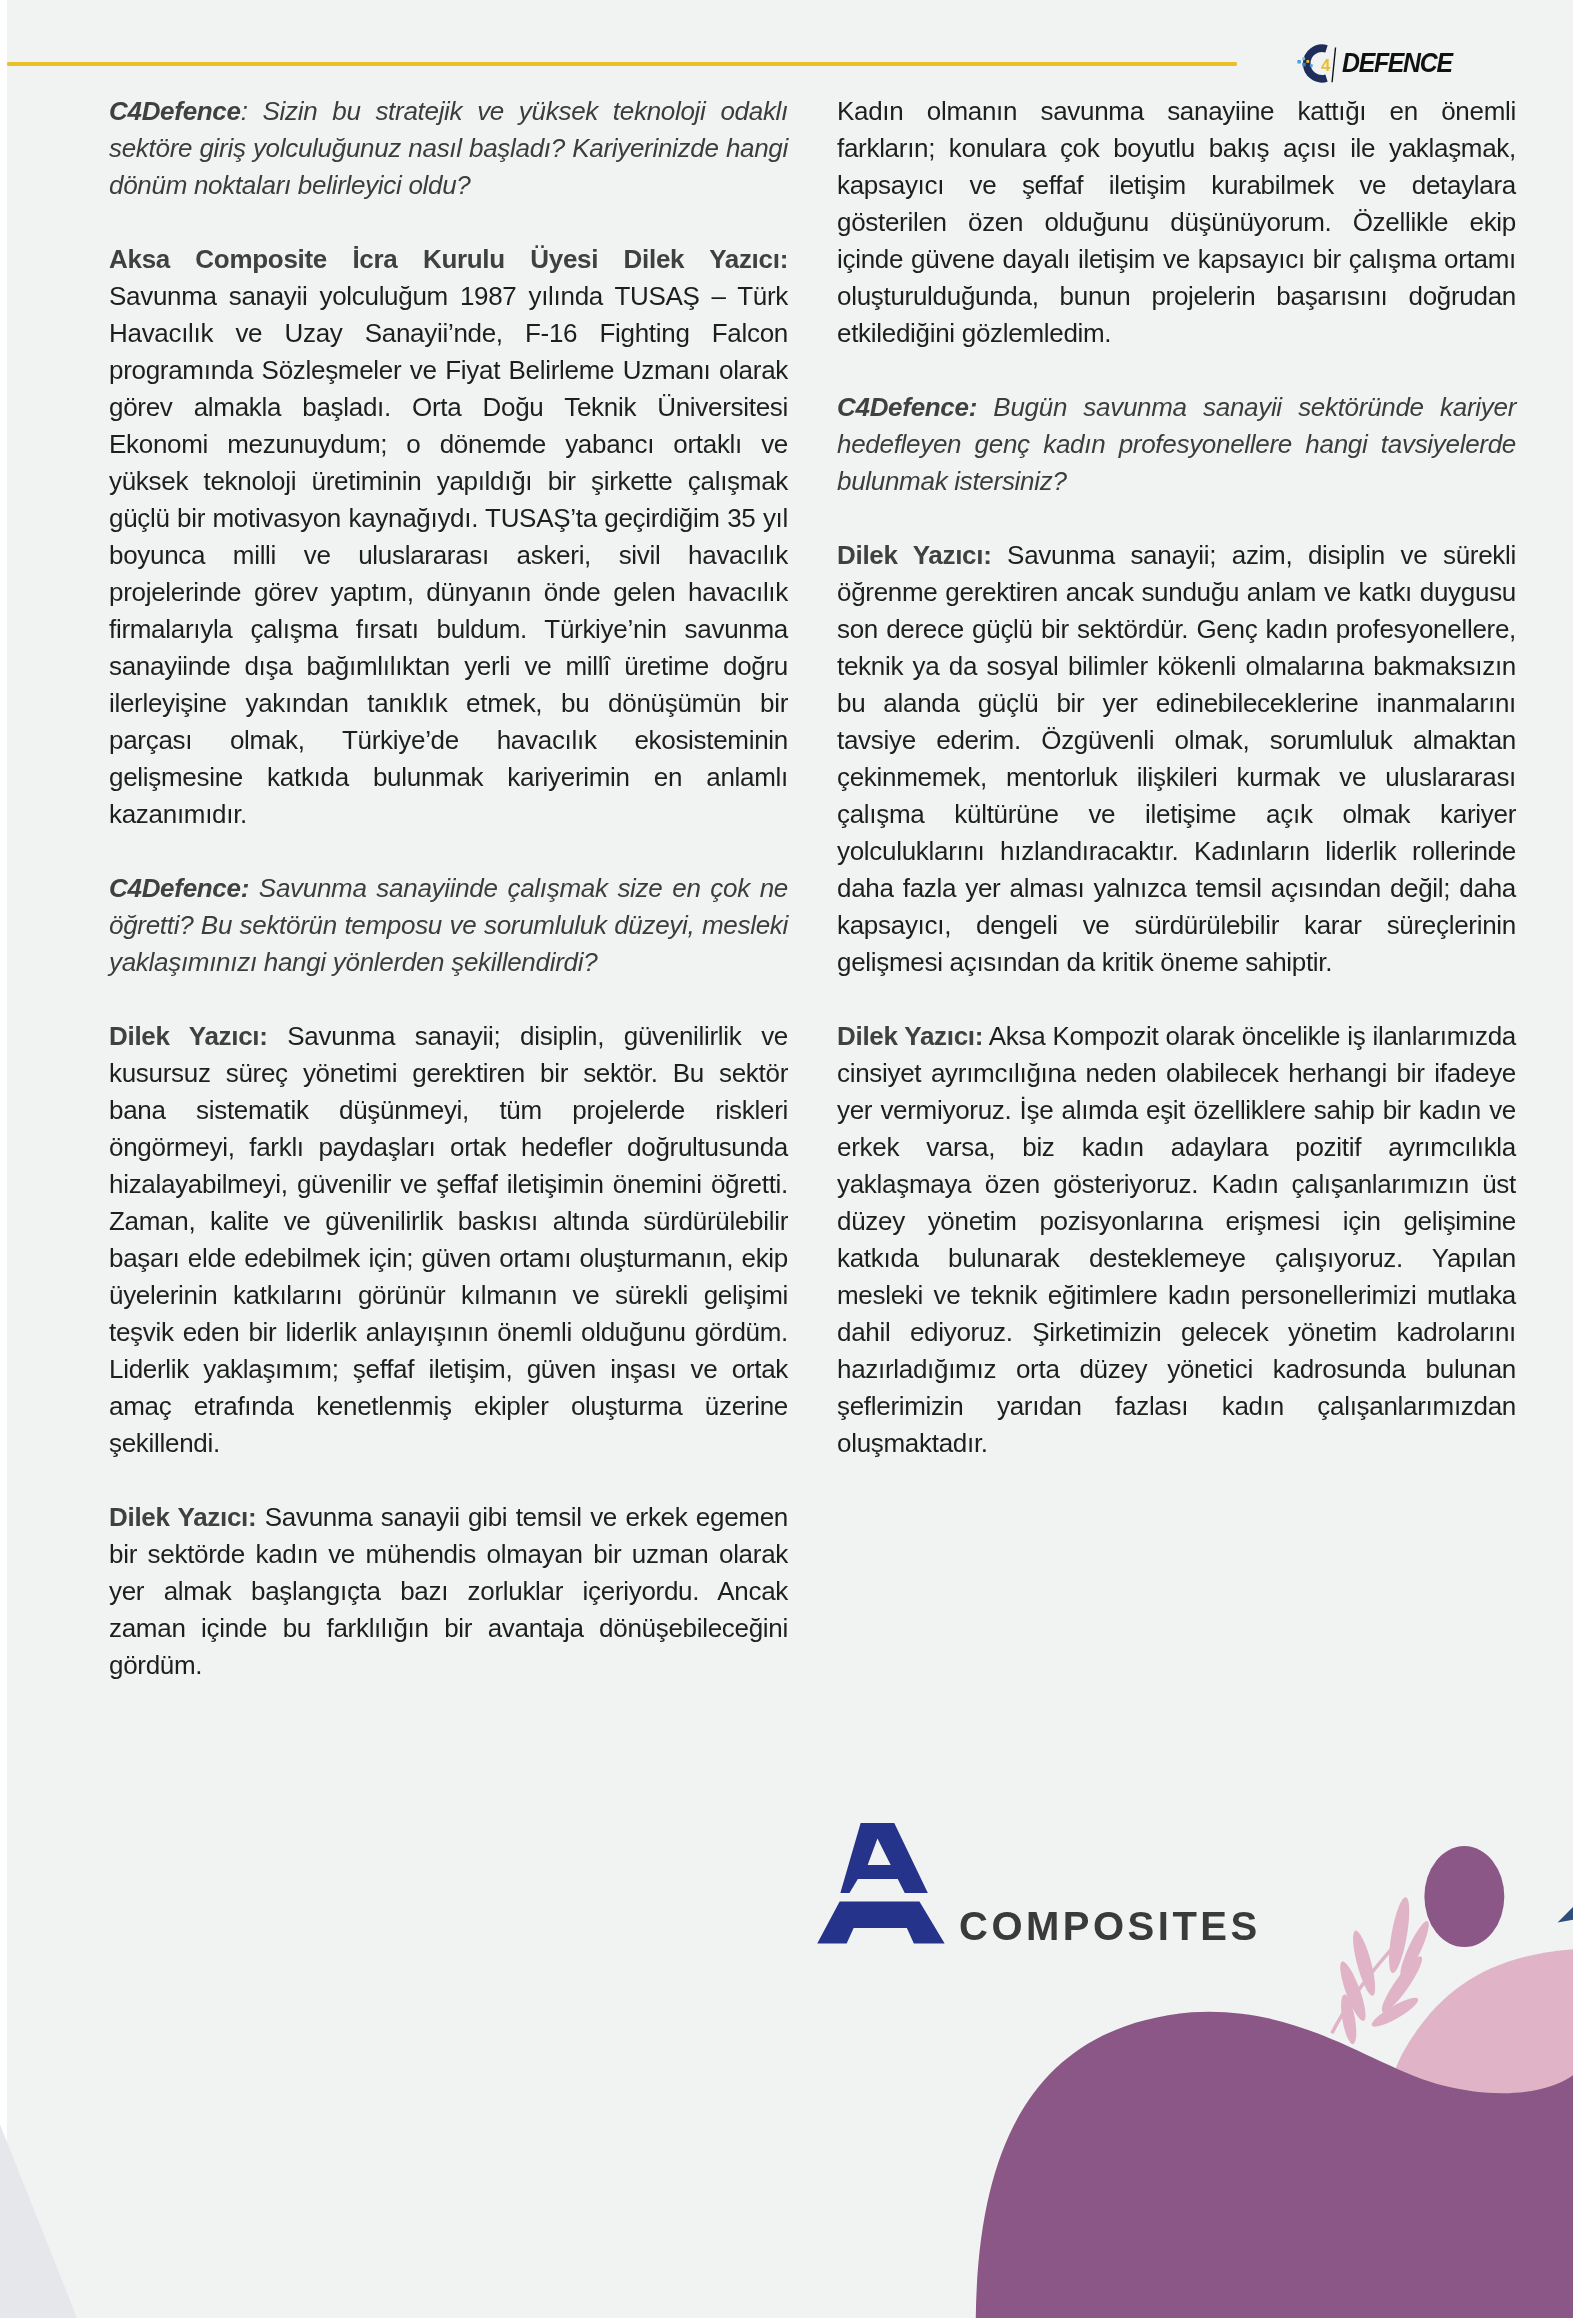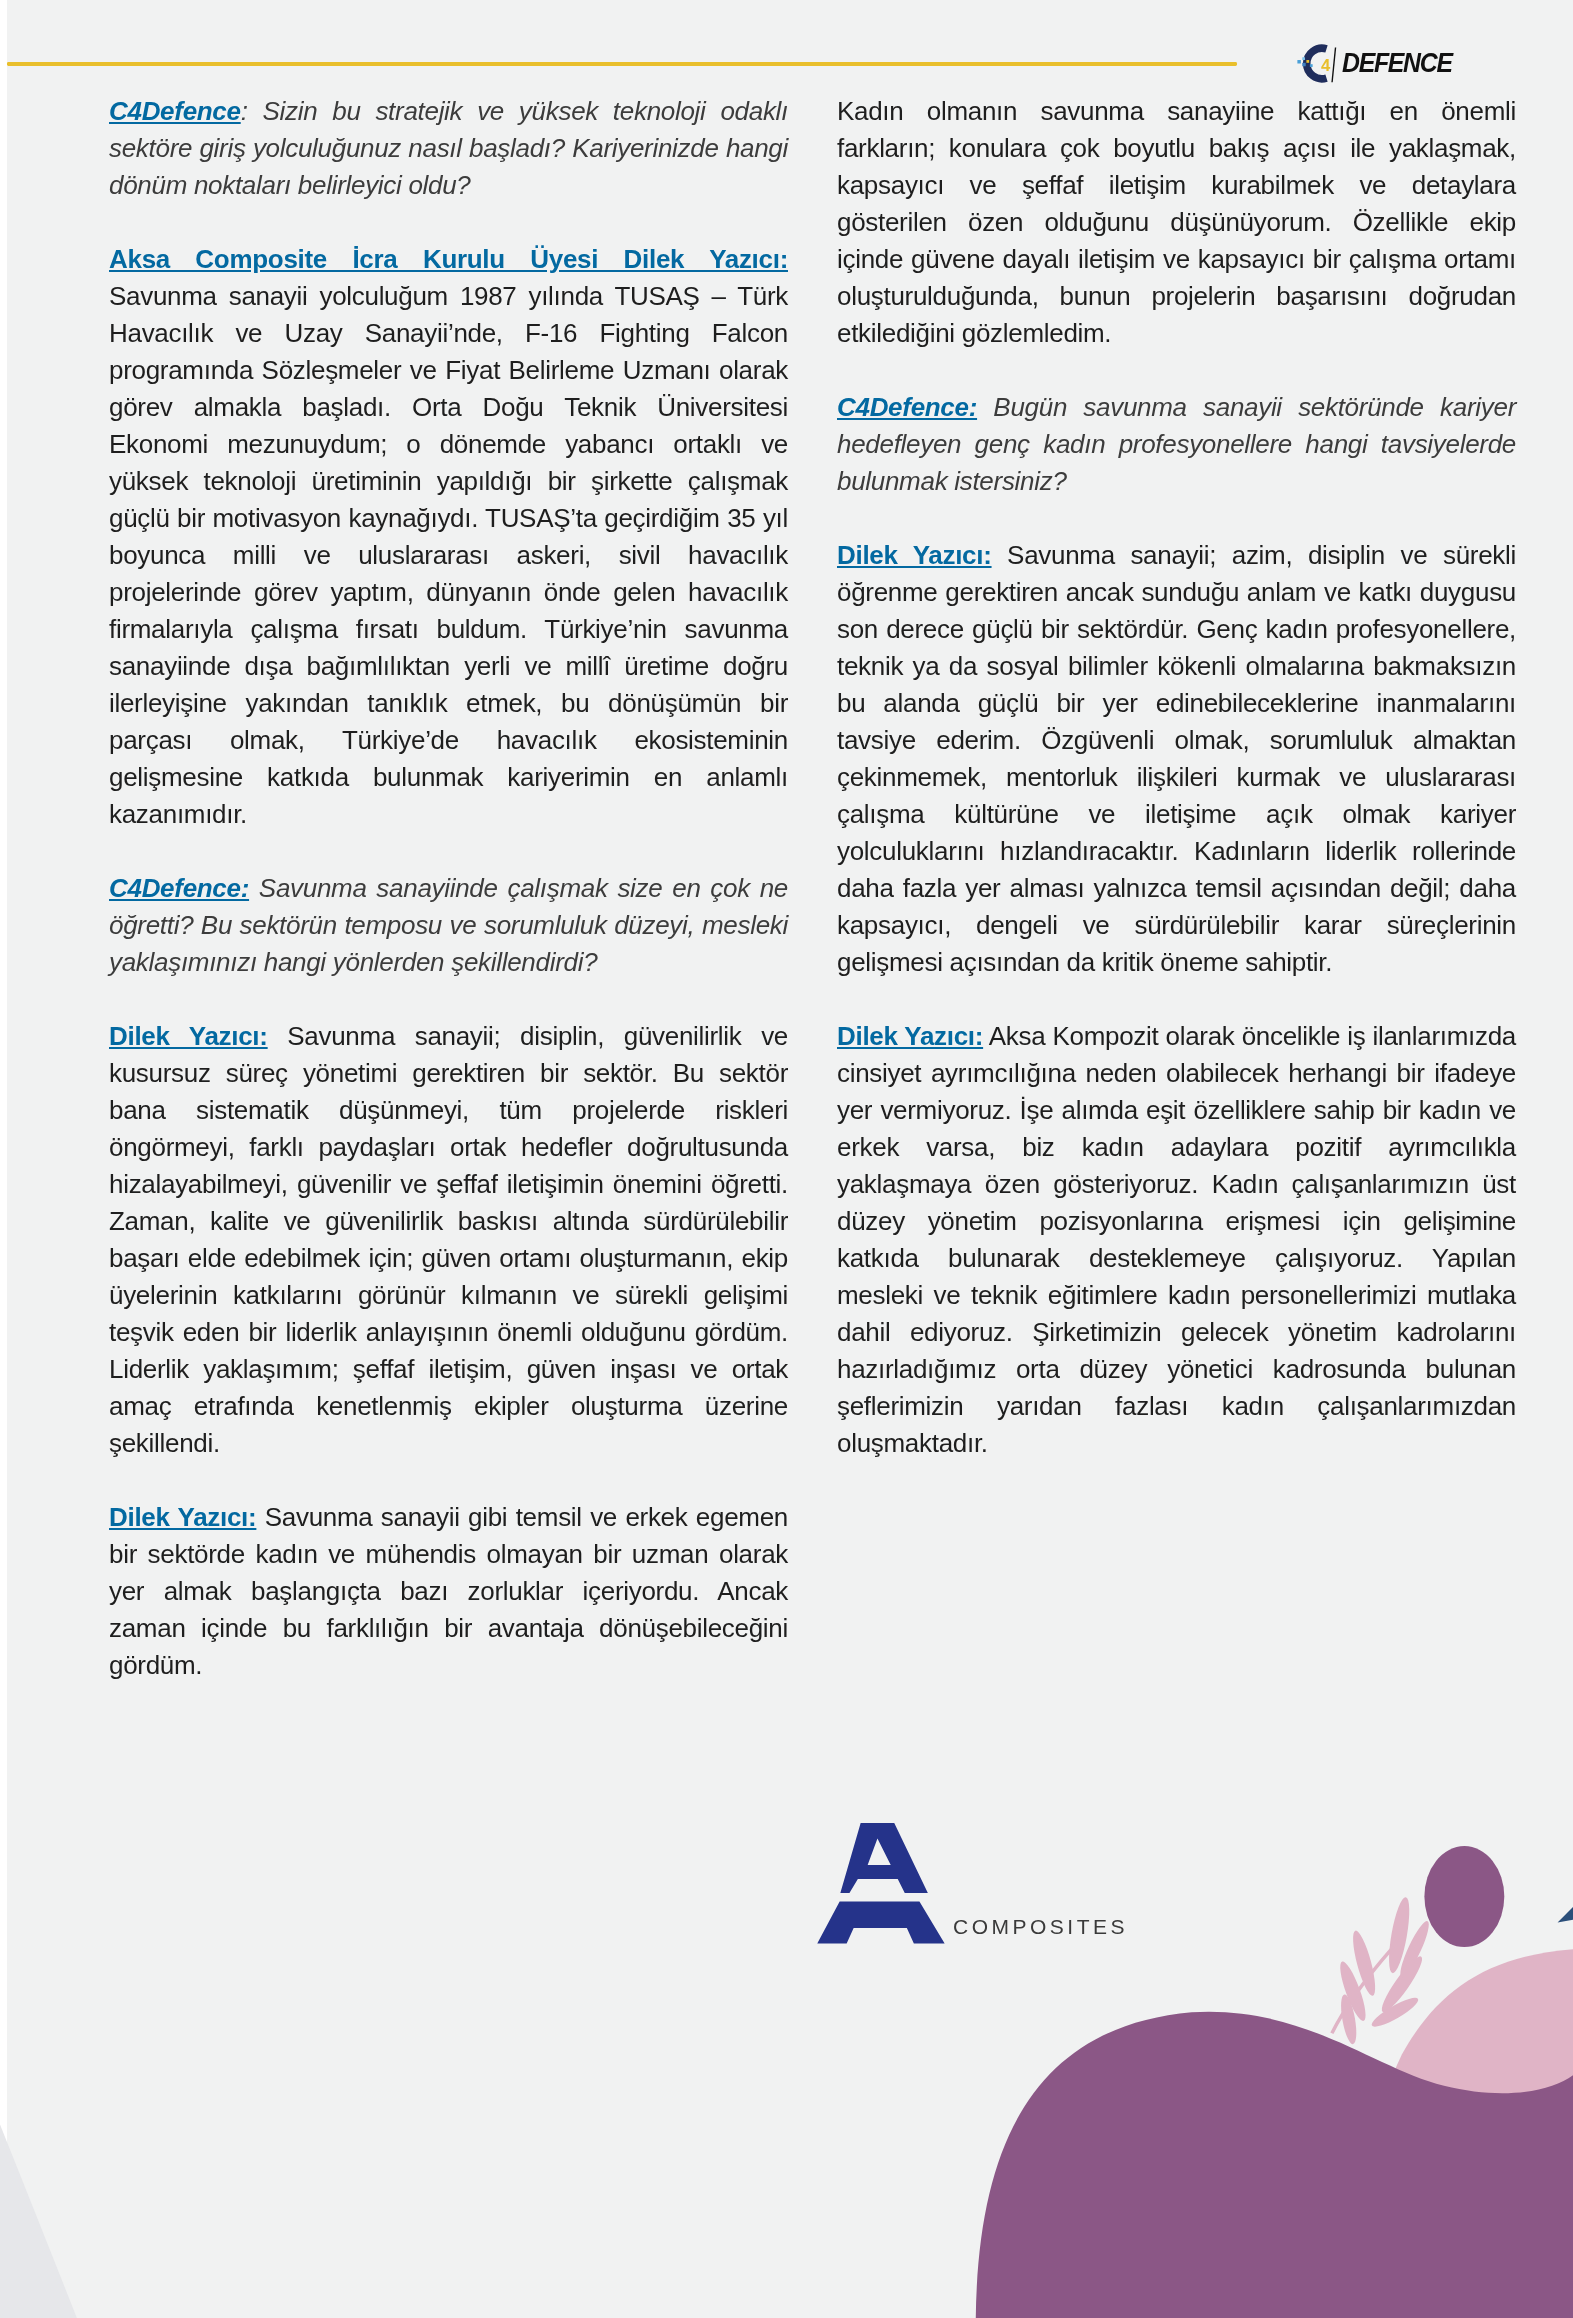--- a/index.html
+++ b/index.html
@@ -16,27 +16,27 @@
   .c4-word { font-family:"Liberation Sans", sans-serif; font-weight:900; font-style:italic; font-size:27px; letter-spacing:-1.4px; color:#111; margin-left:2.8px; transform:scaleX(0.92); transform-origin:left; }
 
   .col { position:absolute; top:93px; width:679px; }
   .col-left { left:109px; }
   .col-right { left:837px; }
   .para {
     font-size:26px; line-height:37px; text-align:justify; margin:0 0 37px 0;
     font-family:"Liberation Sans", sans-serif; letter-spacing:-0.3px;
   }
   .para.q { font-style:italic; color:#3c3c3c; font-weight:300; }
-  .para .who { font-weight:700; color:#0369a1; font-style:normal;text-decoration:underline; }
+  .para .who { font-weight:700; color:#404040; font-style:normal; }
   .para.q .who { font-style:italic; font-weight:700; }
 
   .aksa-logo { position:absolute; left:817px; top:1823px; width:365px; height:126px; }
   .aksa-mark { position:absolute; left:0; top:0; }
   .aksa-name { position:absolute; left:140px; top:14px; font-family:"Liberation Sans", sans-serif; font-weight:700; font-size:76px; letter-spacing:7px; color:#3a3a3a; line-height:70px; }
-  .aksa-sub { position:absolute; left:136px; top:86px; font-family:"Liberation Sans", sans-serif; font-weight:400; font-size:21px; letter-spacing:3.5px; color:#3a3a3a; line-height:35px; }
+  .aksa-sub { position:absolute; left:142px; top:86px; font-family:"Liberation Sans", sans-serif; font-weight:700; font-size:40px; letter-spacing:3.5px; color:#3a3a3a; line-height:35px; }
 
   .deco { position:absolute; left:0; top:0; width:1573px; height:2319px; pointer-events:none; }
 </style>
 </head>
 <body>
 
 <div class="edge-strip"></div>
 <div class="gold-rule"></div>
 
 <div class="c4-logo">

